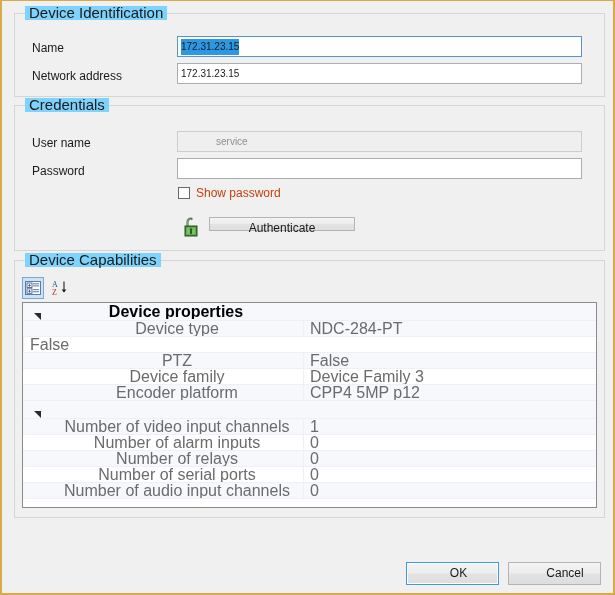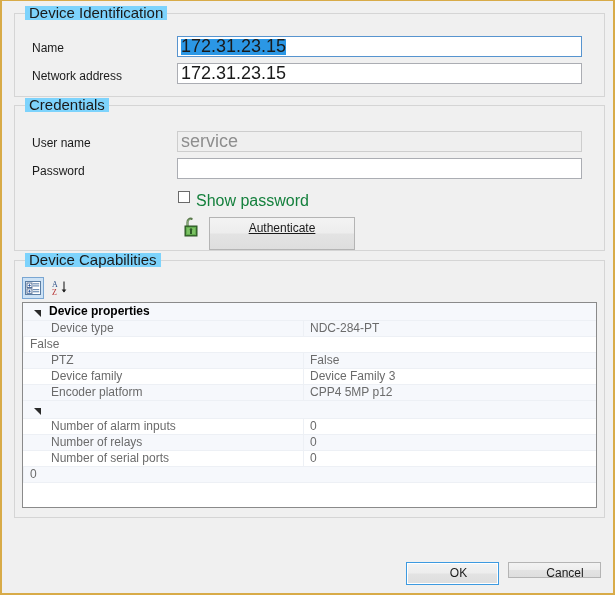--- a/index.html
+++ b/index.html
@@ -72,44 +72,43 @@
     height: 21px;
     border: 1px solid #abadb3;
     background: #ffffff;
     overflow: hidden;
     display: flex;
     align-items: center;
     padding-left: 3px;
   }
   .input-shell.focused { border-color: #5794cf; }
   .input-shell.disabled { background: #efefef; border-color: #cdcdcd; }
-  .input-shell .val { font-size: 18px; color: #1a1a1a; line-height: 15px; }
-  .input-shell.disabled .val { color: #8e8e8e; }
+  .input-shell .val { font-size: 10px; color: #1a1a1a; line-height: 15px; }
+  .input-shell.disabled .val { color: #8e8e8e; margin-left: 35px; }
 
   
   .checkbox-row {
     position: absolute;
     display: flex;
     align-items: center;
     gap: 6px;
   }
   .checkbox-box {
     width: 12px;
     height: 12px;
     box-sizing: border-box;
     border: 1px solid #6a6a6a;
     background: #ffffff;
     flex: 0 0 auto;
   }
   .checkbox-label {
-    font-size: 16px;
-    color: #15803d;
+    font-size: 12px;
+    color: #c2410c;
     line-height: 14px;
     white-space: nowrap;
-    margin-top: 8px;
   }
 
   
   .btn {
     position: absolute;
     box-sizing: border-box;
     border: 1px solid #b4b4b4;
     background: linear-gradient(to bottom, #f3f3f3 0%, #ededed 48%, #e3e3e3 52%, #dedede 100%);
     font-family: "Liberation Sans", sans-serif;
     font-size: 12px;
@@ -118,23 +117,23 @@
     line-height: 21px;
     cursor: default;
     user-select: none;
   }
   .btn.default-focus {
     border: 1px solid #3d9ae0;
     box-shadow: inset 0 0 0 1px #ffffff;
     padding-left: 12px;
   }
 
-  #btn-authenticate { left: 207px; top: 216px; width: 146px; height: 33px; line-height: 21px; text-decoration: underline; }
+  #btn-authenticate { left: 207px; top: 216px; width: 146px; height: 14px; line-height: 21px; }
   #btn-ok     { left: 404px; top: 561px; width: 93px;  height: 23px; line-height: 21px; }
-  #btn-cancel { left: 506px; top: 561px; width: 93px;  height: 16px; line-height: 21px; padding-left: 21px; }
+  #btn-cancel { left: 506px; top: 561px; width: 93px;  height: 23px; line-height: 21px; padding-left: 21px; }
 
   
   #unlock-icon {
     position: absolute;
     left: 180px;
     top: 215px;
     width: 20px;
     height: 22px;
   }
 
@@ -171,22 +170,23 @@
     height: 206px;
     box-sizing: border-box;
     border: 1px solid #8a8a8a;
     background: #ffffff;
     overflow: hidden;
   }
   .pg-row {
     display: flex;
     height: 16px;
     align-items: center;
-    font-size: 12px;
-    box-sizing: border-box;
+    font-size: 16px;
+    box-sizing: border-box;
+    text-align: center;
   }
   .pg-row.alt  { background: #f6f8fc; }
   .pg-row.plain { background: #ffffff; }
   .pg-row.category {
     background: #f6f8fc;
     font-weight: bold;
     color: #000000;
     height: 18px;
   }
   .pg-row.category .pg-name { color: #000000; font-weight: bold; padding-left: 26px; }
@@ -342,33 +342,38 @@
         <div class="pg-name">Encoder platform</div>
         <div class="pg-value">CPP4 5MP p12</div>
       </div>
       <div class="pg-row category pg-sep">
         <div class="cat-wrap">
           <span class="expander"><svg width="9" height="9" viewBox="0 0 9 9" xmlns="http://www.w3.org/2000/svg">
               <path d="M1 1 L8 1 L8 8 Z" fill="#2b2b2b"></path>
             </svg></span>
         </div>
       </div>
+      <div class="pg-row pg-sep alt">
+        <div class="pg-name">Number of video input channels</div>
+        <div class="pg-value">1</div>
+      </div>
       <div class="pg-row pg-sep plain">
         <div class="pg-name">Number of alarm inputs</div>
         <div class="pg-value">0</div>
       </div>
       <div class="pg-row pg-sep alt">
         <div class="pg-name">Number of relays</div>
         <div class="pg-value">0</div>
       </div>
       <div class="pg-row pg-sep plain">
         <div class="pg-name">Number of serial ports</div>
         <div class="pg-value">0</div>
       </div>
       <div class="pg-row pg-sep alt">
+        <div class="pg-name">Number of audio input channels</div>
         <div class="pg-value">0</div>
       </div>
     </div>
 
   <div class="btn default-focus" id="btn-ok">OK</div>
   <div class="btn" id="btn-cancel">Cancel</div>
 
 </div>
 
 </body></html>

